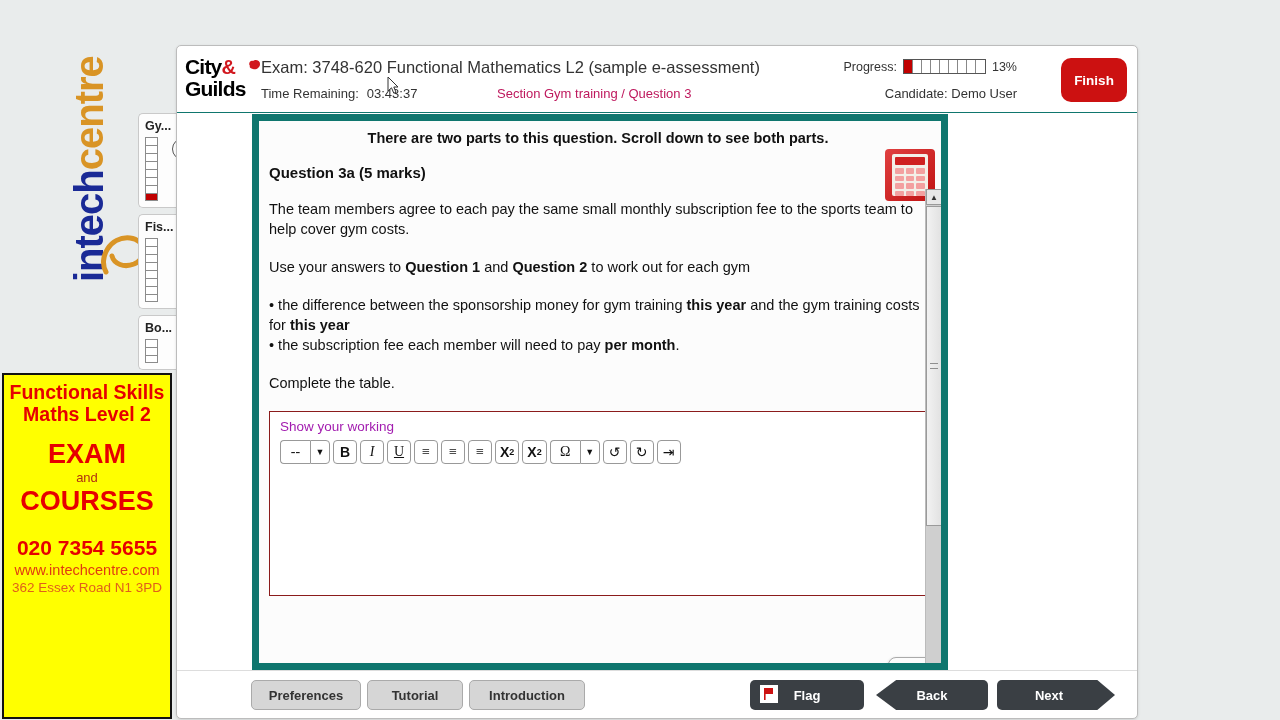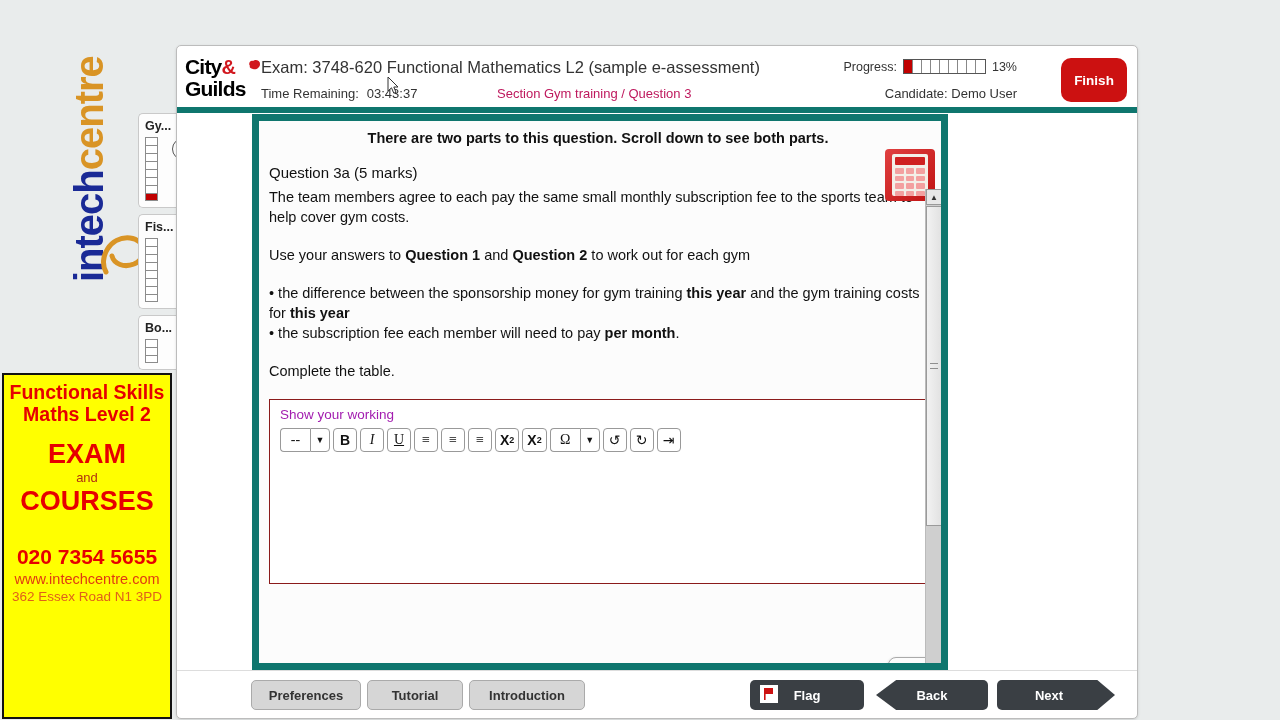--- a/index.html
+++ b/index.html
@@ -38,21 +38,21 @@
     width: 170px; height: 346px;
     background: #ffff00;
     border: 2px solid #111;
     text-align: center;
     padding-top: 6px;
   }
   #ad-box .ad-l1 { color: #e60000; font-weight: bold; font-size: 19.5px; line-height: 22px; }
   #ad-box .ad-l2 { color: #e60000; font-weight: bold; font-size: 27px; line-height: 34px; margin-top: 12px;}
   #ad-box .ad-and { color: #b03010; font-size: 13px; line-height: 14px; }
   #ad-box .ad-l3 { color: #e60000; font-weight: bold; font-size: 27px; line-height: 32px; }
-  #ad-box .ad-phone { color: #e60000; font-weight: bold; font-size: 21px; line-height: 26px; margin-top: 27px; }
+  #ad-box .ad-phone { color: #e60000; font-weight: bold; font-size: 21px; line-height: 26px; margin-top: 18px; }
   #ad-box .ad-web { color: #e03a10; font-size: 14.5px; line-height: 18px; }
   #ad-box .ad-addr { color: #e0601a; font-size: 13.5px; line-height: 17px; }
 
   
   #sections {
     position: absolute; left: 138px; top: 113px; width: 42px;
   }
   .section-tab {
     width: 42px; background: #fdfdfd;
     border: 1px solid #c9c9c9; border-right: none;
@@ -112,21 +112,21 @@
     width: 962px; height: 674px;
     background: #ffffff;
     border: 1px solid #bcbcbc;
     border-radius: 5px;
     box-shadow: 0 1px 3px rgba(0,0,0,0.12);
   }
 
   
   #exam-header {
     position: relative; height: 67px;
-    border-bottom: 6px solid #0f766e;
+    border-bottom: 1px solid #0f766e;
   }
   #cg-logo {
     position: absolute; left: 8px; top: 10px;
     width: 82px; height: 46px;
     font-weight: bold; font-size: 21px; line-height: 22px;
     color: #000; letter-spacing: -0.8px;
   }
   #cg-logo .amp { color: #d1181f; font-size: 20px; }
   #cg-lion {
     position: absolute; left: 62px; top: 2px;
@@ -175,21 +175,21 @@
     background: #fcfcfc;
     border: 7px solid #0f766e;
     overflow: hidden;
   }
   #content-inner { padding: 6px 14px 0 10px; position: relative; }
 
   .scroll-note {
     text-align: center; font-size: 14.5px; font-weight: bold; color: #111;
     margin: 3px 0 18px 0;
   }
-  .q-head { font-size: 15px; font-weight: normal; color: #111; margin-bottom: 6px; }
+  .q-head { font-size: 15px; font-weight: bold; color: #111; margin-bottom: 18px; }
   .q-para { font-size: 14.5px; color: #111; line-height: 20px; margin-bottom: 18px; }
   .q-bullets { font-size: 14.5px; color: #111; line-height: 20px; margin-bottom: 18px; }
   .q-para b, .q-bullets b { font-weight: bold; }
 
   #calc-icon {
     position: absolute; right: 6px; top: 28px;
     width: 50px; height: 52px;
     border-radius: 4px;
     background: linear-gradient(135deg,#e04040,#c01212);
     cursor: pointer;

